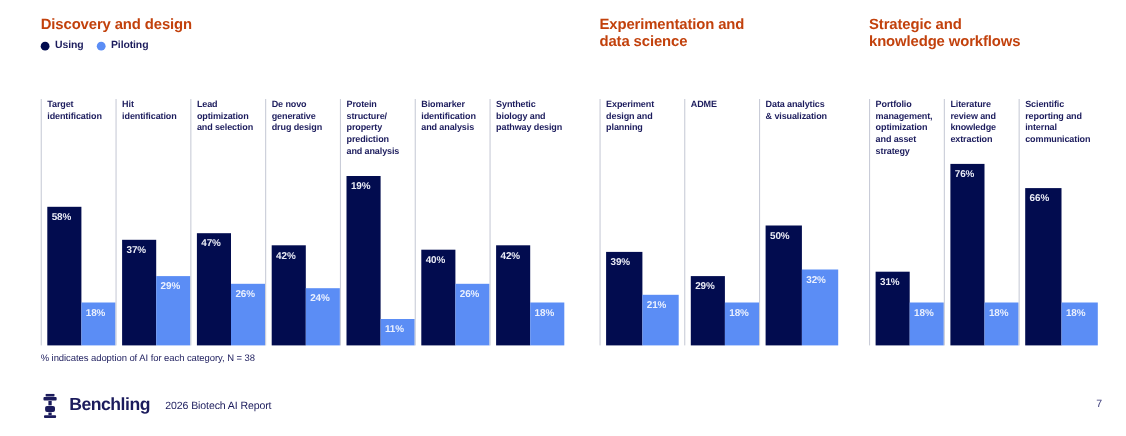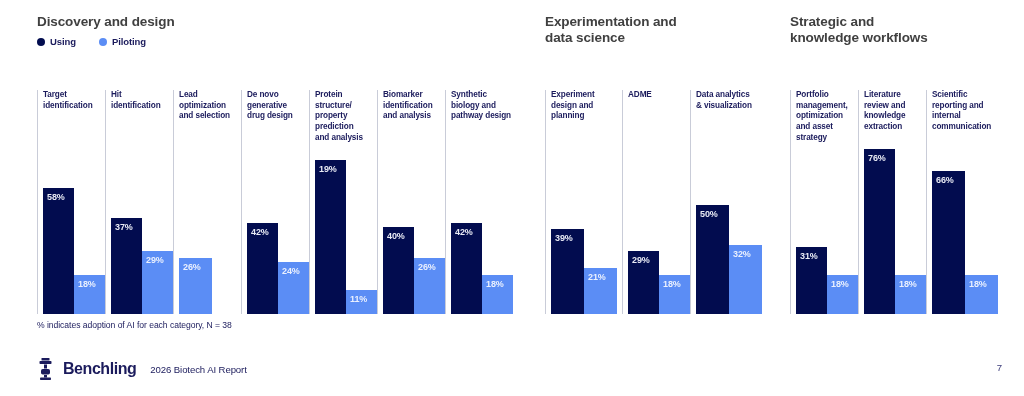--- a/index.html
+++ b/index.html
@@ -13,33 +13,33 @@
     position: relative;
     width: 1024px; height: 396px;
     background: #ffffff;
   }
 
   
   .sec-title {
     position: absolute;
     font-size: 13.5px;
     font-weight: bold;
-    color: #404040;
+    color: #c2410c;
     line-height: 1.22;
     letter-spacing: -0.1px;
     white-space: pre-line;
   }
   #sec-title-0 { left: 37px;  top: 14px; width: 230px; }
   #sec-title-1 { left: 545px; top: 14px; width: 200px; }
   #sec-title-2 { left: 790px; top: 14px; width: 210px; }
 
   
   #legend {
     position: absolute; left: 37px; top: 36px;
-    display: flex; align-items: flex-end; gap: 23px;
+    display: flex; align-items: flex-end; gap: 12px;
   }
   .legend-item { display: flex; align-items: center; gap: 5px; }
   .legend-dot { width: 8px; height: 8px; border-radius: 50%; display: block; }
   .legend-label { font-size: 9.5px; color: #1B1B5C; font-weight: bold; letter-spacing: -0.1px; }
 
   
   .plot {
     position: absolute;
     display: flex;
     align-items: flex-end;
@@ -168,20 +168,23 @@
           <div class="bar bar-piloting" style="width: 33px; height: 63px;">
             <span class="bar-value">29%</span>
           </div>
         </div>
       </div>
       <div class="column" style="width: 68px;">
         <div class="col-label">Lead
 optimization
 and selection</div>
         <div class="bars">
+          <div class="bar bar-using" style="width: 33px; height: 102px;">
+            <span class="bar-value">47%</span>
+          </div>
           <div class="bar bar-piloting" style="width: 33px; height: 56px;">
             <span class="bar-value">26%</span>
           </div>
         </div>
       </div>
       <div class="column" style="width: 68px;">
         <div class="col-label">De novo
 generative
 drug design</div>
         <div class="bars">

